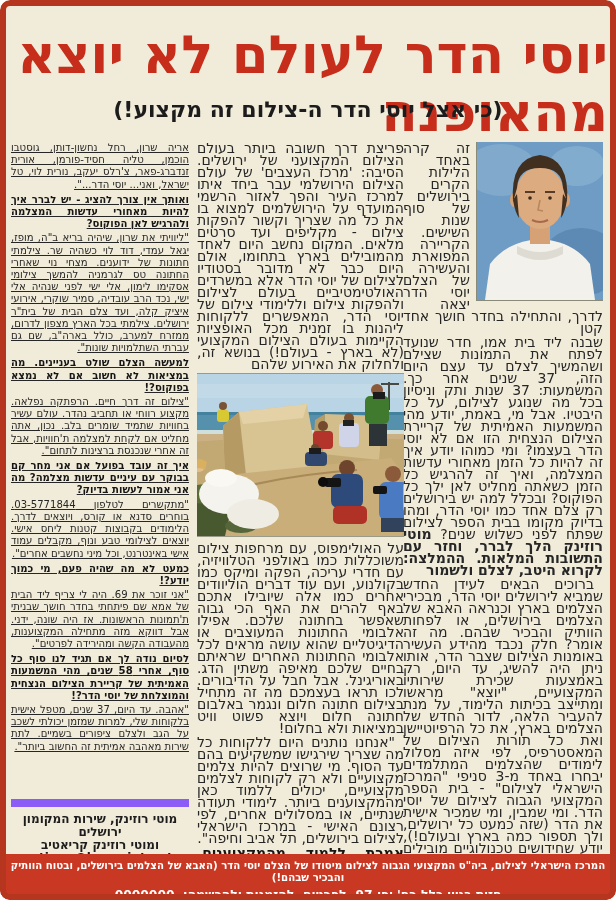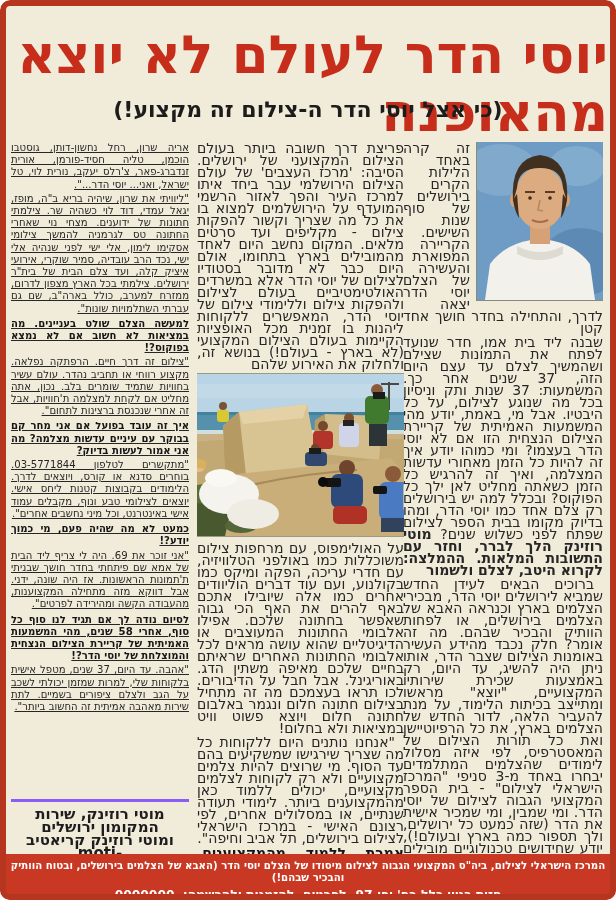--- a/index.html
+++ b/index.html
@@ -36,22 +36,22 @@
     position:relative;background:#6e9cc4;outline:1px solid #8a8a78;
   }
   .portrait-float svg{display:block;}
   .beach-fig{
     width:246px;height:162px;margin:4px -19px 6px -20px;position:relative;
     z-index:3;outline:1px solid #9a9a88;background:#cbb084;
   }
   .beach-fig svg{display:block;}
   .signature{
     position:absolute;left:11px;top:799px;width:178px;z-index:1;
-    border-top:3px solid #8b5cf6;padding-top:6px;text-align:center;
-    font-weight:bold;font-size:15px;line-height:13px;color:#1d1d1d;
+    border-top:8px solid #8b5cf6;padding-top:6px;text-align:center;
+    font-weight:bold;font-size:12px;line-height:13px;color:#1d1d1d;
   }
   .banner{
     position:absolute;left:0;right:0;bottom:0;height:46px;
     background:#c93822;border-radius:0 0 9px 9px;z-index:3;
     color:#ffffff;text-align:center;direction:rtl;
     padding-top:6px;box-sizing:border-box;
   }
   .banner-line1{font-size:10.2px;font-weight:bold;line-height:12px;}
   .banner-line2{font-size:12.3px;font-weight:bold;margin-top:3px;line-height:16px;}
   .banner-phone{display:inline-block;direction:ltr;margin-right:4px;}
@@ -155,20 +155,21 @@
       </svg>
     </figure>
     <p>על האולימפוס, עם מרחפות צילום משוכללות כמו באולפני הטלוויזיה, עם חדרי עריכה, הפקה ומיקס כמו בקולנוע, ועם עוד דברים הוליוודים אחרים כמו אלה שיובילו אתכם באף להרים את האף הכי גבוה שאפשר בחתונה שלכם. אפילו אלבומי החתונות המעוצבים או הדיגיטליים שהוא עושה מראים לכל אלבומי החתונות האחרים שראיתם בחיים שלכם מאיפה משתין הדג. באוריגינל. אבל חבל על הדיבורים. לכו תראו בעצמכם מה זה מתחיל בצילום חתונה חלום ונגמר באלבום חתונה חלום ויוצא פשוט וויט במציאות ולא בחלום!</p>
     <p class="ind">"אנחנו נותנים היום ללקוחות כל מה שצריך שירגישו שמשקיעים בהם עד הסוף. מי שרוצים להיות צלמים מקצועיים ולא רק לקוחות לצלמים מקצועיים, יכולים ללמוד כאן מהמקצוענים ביותר. לימודי תעודה שנתיים, או במסלולים אחרים, לפי רצונם האישי - במרכז הישראלי לצילום בירושלים, תל אביב וחיפה".</p>
     <p class="q">אמרת ללמוד מהמקצוענים. זרוק קצת שמות.</p>
     <p>"תרשום: רונן אקרמן, ד"ר דני בר-שחל', ד"ר</p>
   </section>
 
   <section class="col col-left">
     <p>אריה שרון, רחל נחשון-דותן, גוסטבו הוכמן, טליה חסיד-פורמן, אורית זנדברג-פאר, צ'רלס יעקב, נורית לוי, טל ישראל, ואני... יוסי הדר...".</p>
+    <p class="q">ואותך אין צורך להציג - יש לברר איך להיות מאחורי עדשות המצלמה ולהרגיש לאן הפוקוס?</p>
     <p>"ליוויתי את שרון, שיהיה בריא ב"ה, מופז, יגאל עמדי, דוד לוי כשהיה שר. צילמתי חתונות של ידוענים. מצחי נוי שאחרי החתונה טס לגרמניה להמשך צילומי אסקימו לימון, אלי ישי לפני שנהיה אלי ישי, נכד הרב עובדיה, סמיר שוקרי, אירועי איציק קלה, ועד צלם הבית של בית"ר ירושלים. צילמתי בכל הארץ מצפון לדרום, ממזרח למערב, כולל בארה"ב, שם גם עברתי השתלמויות שונות".</p>
     <p class="q">למעשה הצלם שולט בעניינים. מה במציאות לא חשוב אם לא נמצא בפוקוס?!</p>
     <p>"צילום זה דרך חיים. הרפתקה נפלאה. מקצוע רווחי או תחביב נהדר. עולם עשיר בחוויות שתמיד שומרים בלב. נכון, אתה מחליט אם לקחת למצלמה ת'חוויות, אבל זה אחרי שנכנסת ברצינות לתחום".</p>
     <p class="q">איך זה עובד בפועל אם אני מחר קם בבוקר עם עיניים עדשות מצלמה? מה אני אמור לעשות בדיוק?</p>
     <p>"מתקשרים לטלפון 03-5771844. בוחרים סדנא או קורס, ויוצאים לדרך. הלימודים בקבוצות קטנות ליחס אישי. יוצאים לצילומי טבע ונוף, מקבלים עמוד אישי באינטרנט, וכל מיני נחשבים אחרים".</p>
     <p class="q">כמעט לא מה שהיה פעם, מי כמוך יודע?!</p>
     <p>"אני זוכר את 69. היה לי צריף ליד הבית של אמא שם פיתחתי בחדר חושך שבניתי ת'תמונות הראשונות. אז היה שונה, ידני. אבל דווקא מזה מתחילה המקצוענות, מהעבודה הקשה ומהירידה לפרטים".</p>
     <p class="q">לסיום נודה לך אם תגיד לנו סוף כל סוף, אחרי 58 שנים, מהי המשמעות האמיתית של קריירת הצילום הנצחית והמוצלחת של יוסי הדר?!</p>
     <p>"אהבה. עד היום, 37 שנים, מטפל אישית בלקוחות שלי, למרות שמזמן יכולתי לשכב על הגב ולצלם ציפורים בשמיים. לתת שירות מאהבה אמיתית זה החשוב ביותר".</p>
   </section>

